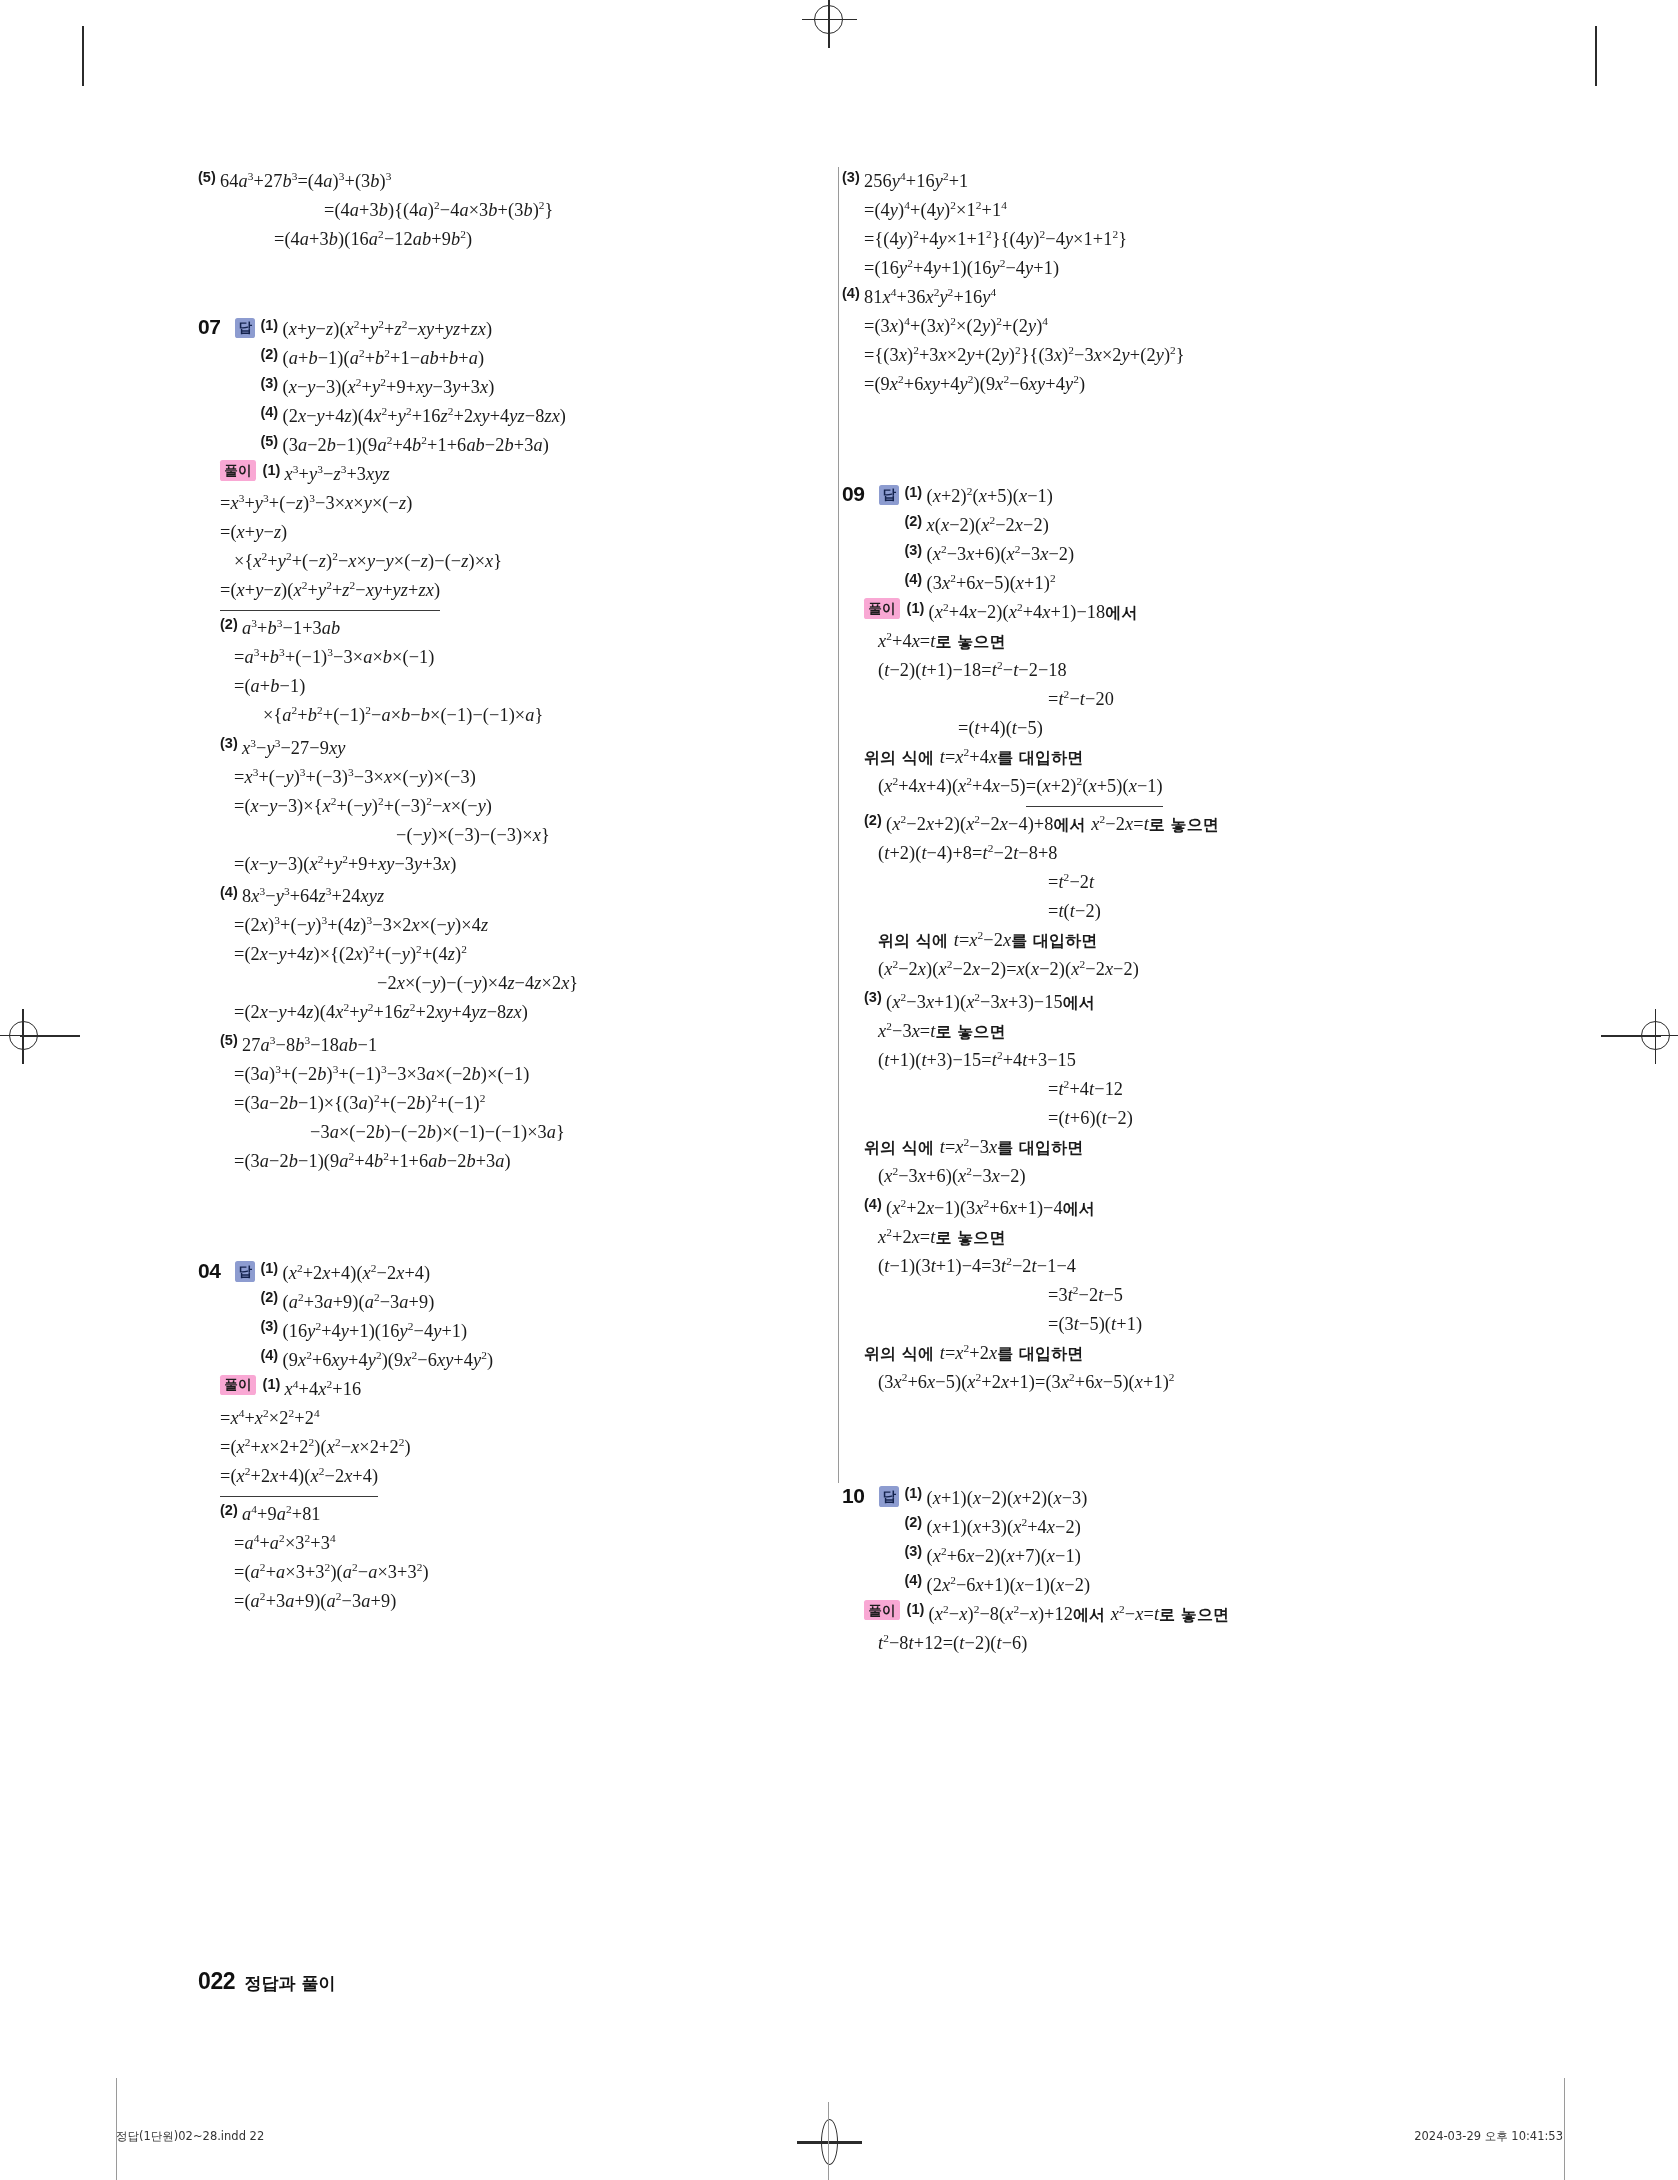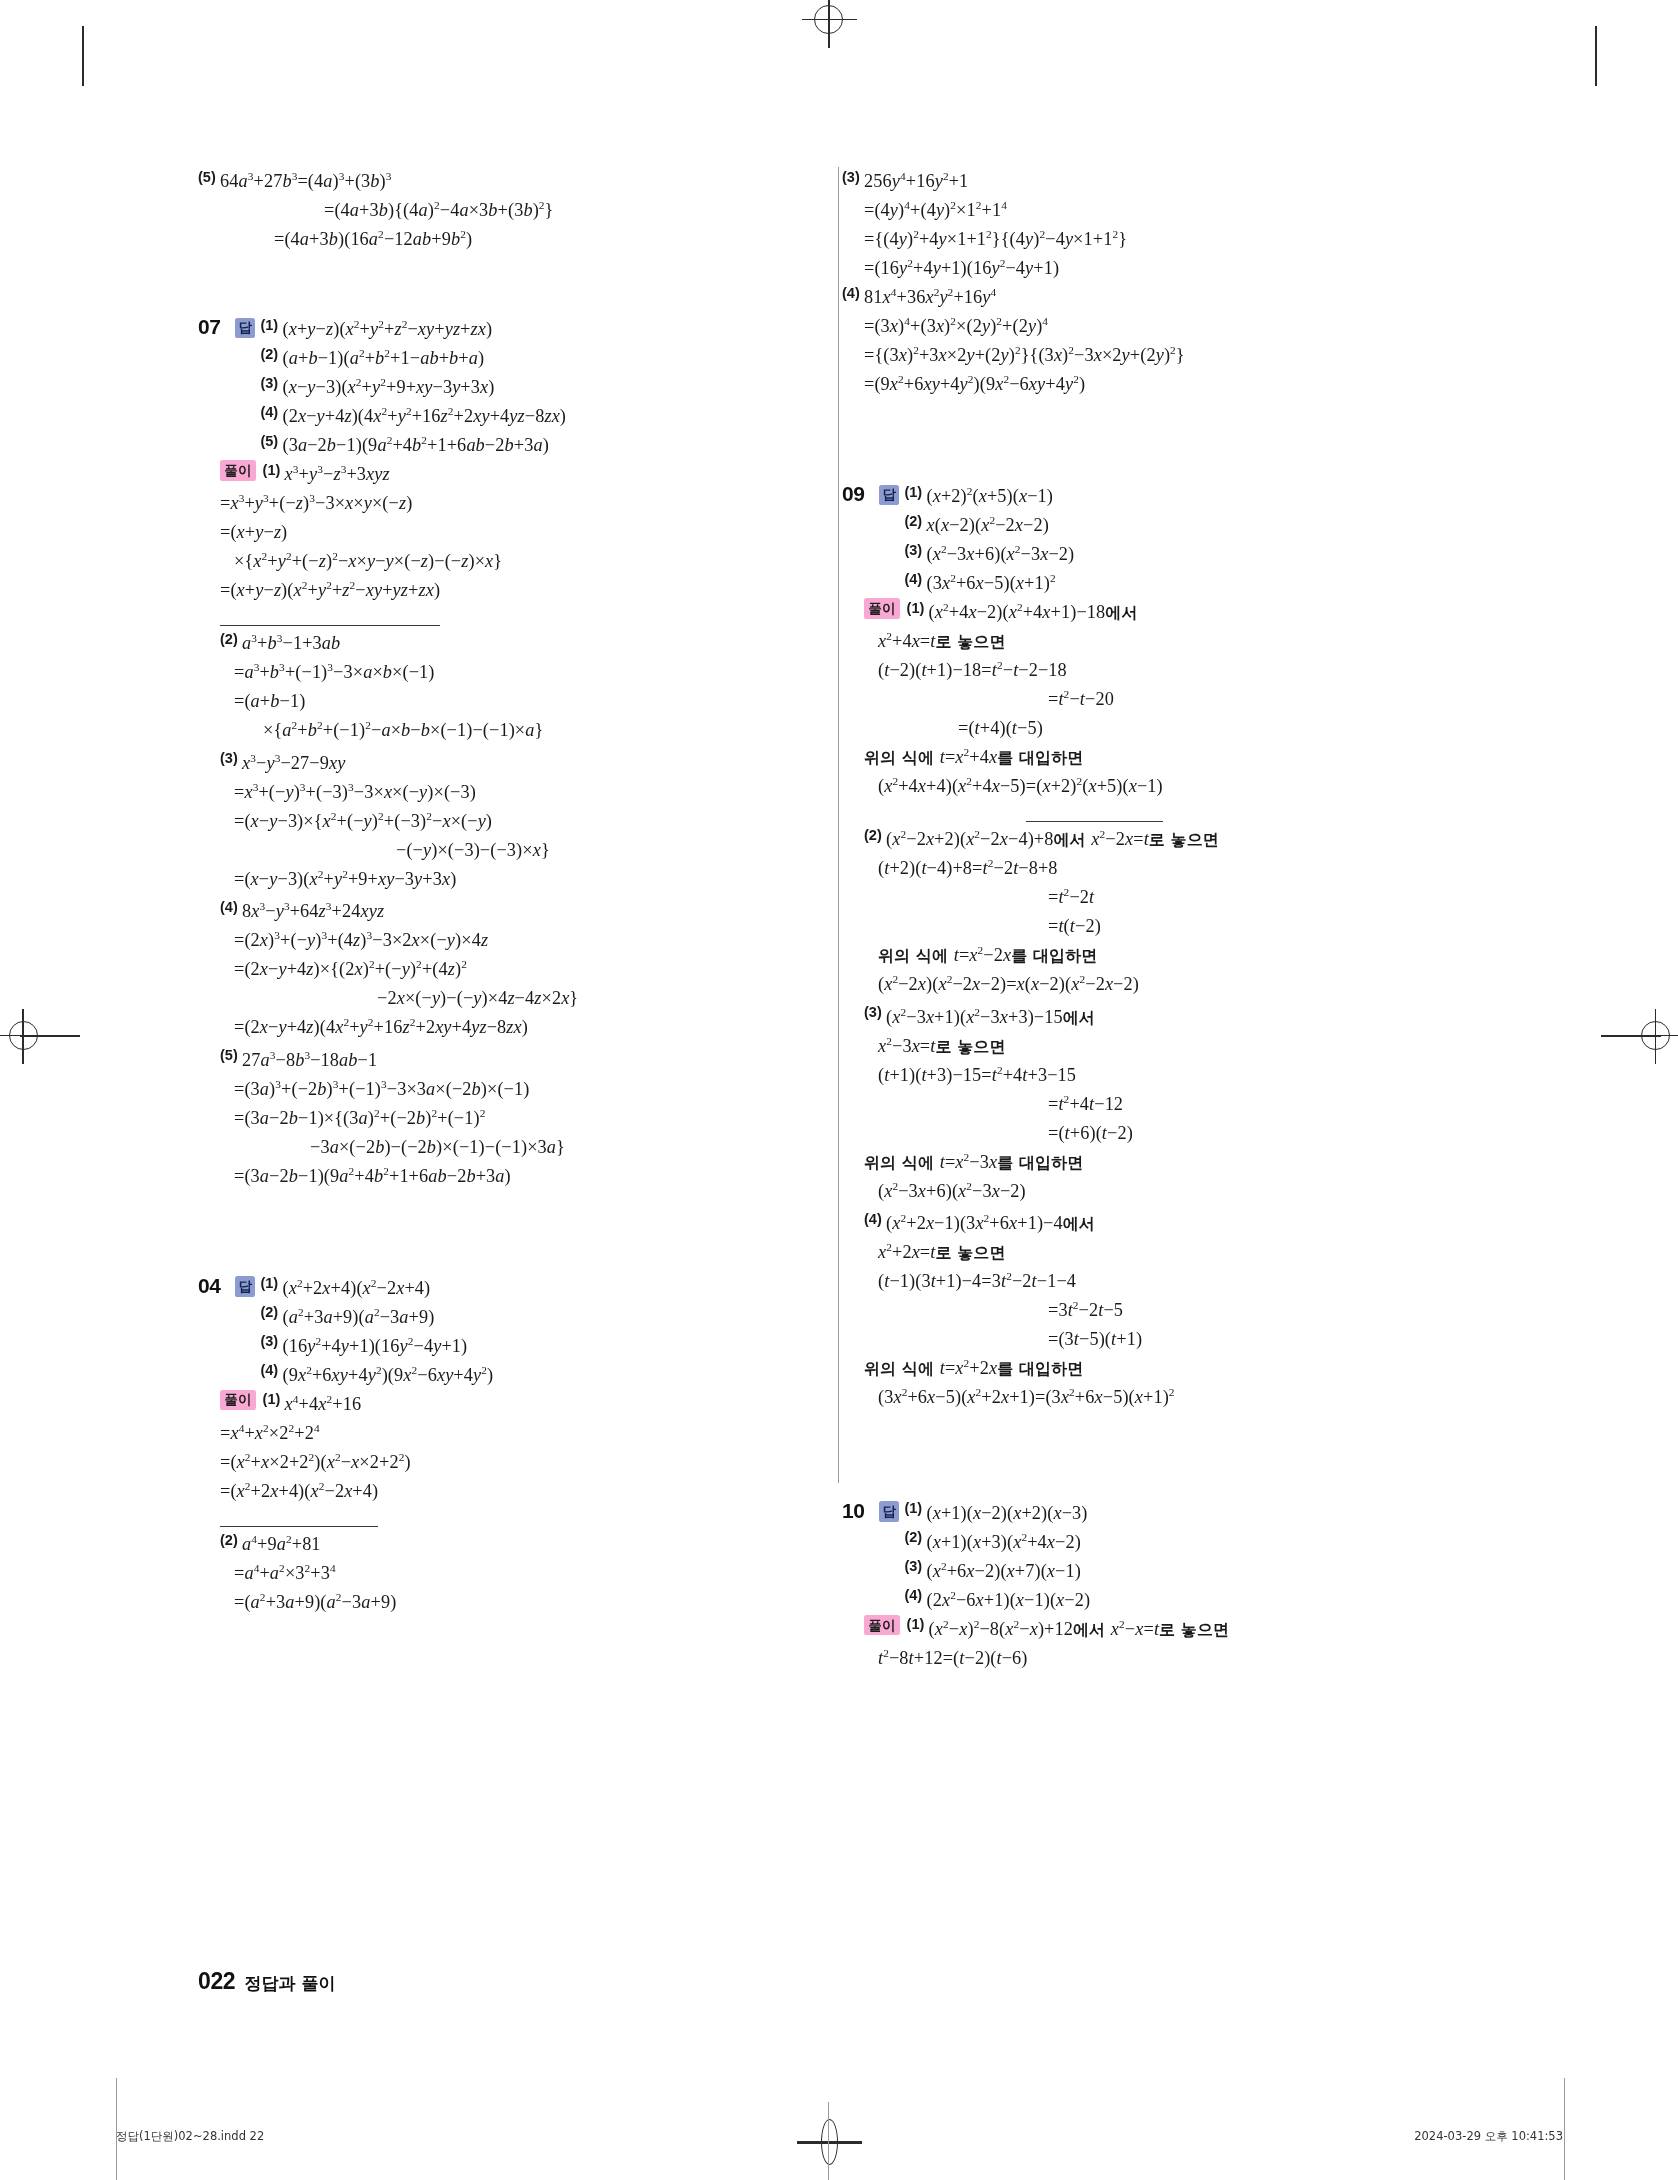--- a/index.html
+++ b/index.html
@@ -105,21 +105,21 @@
     flex:0 0 auto;
   }
   .pul-row { display:flex; align-items:flex-start; margin-left:22px; }
   .ans-list { }
   .ans-row { display:flex; align-items:flex-start; }
   .ans-row .num { flex:0 0 auto; margin-right:4.3px; padding-top:1.7px; }
   .sol-indent { margin-left:22px; }
   .sol-sub { margin-left:36px; }
   .sol-sub2 { margin-left:65px; }
 
-  .ul { border-bottom:1.4px solid #3a3a3a; padding-bottom:20px; display:inline-block; }
+  .ul { border-bottom:1.4px solid #3a3a3a; padding-bottom:5px; display:inline-block; }
   .gap-xl { height:61px; }
 
   
   .folio {
     position:absolute;
     left:198px; top:1968px;
     display:flex; align-items:baseline;
   }
   .folio-num {
     font-family:"Liberation Sans", sans-serif;
@@ -305,20 +305,21 @@
         </div>
         <div class="mline sol-indent">=<i>x</i><sup>4</sup>+<i>x</i><sup>2</sup>×2<sup>2</sup>+2<sup>4</sup></div>
         <div class="mline sol-indent">=(<i>x</i><sup>2</sup>+<i>x</i>×2+2<sup>2</sup>)(<i>x</i><sup>2</sup>−<i>x</i>×2+2<sup>2</sup>)</div>
         <div class="sol-indent"><span class="mline ul">=(<i>x</i><sup>2</sup>+2<i>x</i>+4)(<i>x</i><sup>2</sup>−2<i>x</i>+4)</span></div>
 
         <div class="ans-row sol-indent" style="margin-top:3.4px;">
           <span class="num">(2)</span>
           <span class="mline"><i>a</i><sup>4</sup>+9<i>a</i><sup>2</sup>+81</span>
         </div>
         <div class="mline sol-sub">=<i>a</i><sup>4</sup>+<i>a</i><sup>2</sup>×3<sup>2</sup>+3<sup>4</sup></div>
+        <div class="mline sol-sub">=(<i>a</i><sup>2</sup>+<i>a</i>×3+3<sup>2</sup>)(<i>a</i><sup>2</sup>−<i>a</i>×3+3<sup>2</sup>)</div>
         <div class="mline sol-sub">=(<i>a</i><sup>2</sup>+3<i>a</i>+9)(<i>a</i><sup>2</sup>−3<i>a</i>+9)</div>
       </div>
 
     </div>
 
     <div class="col col-right">
 
       <div class="prob">
         <div class="ans-row">
           <span class="num">(3)</span>

